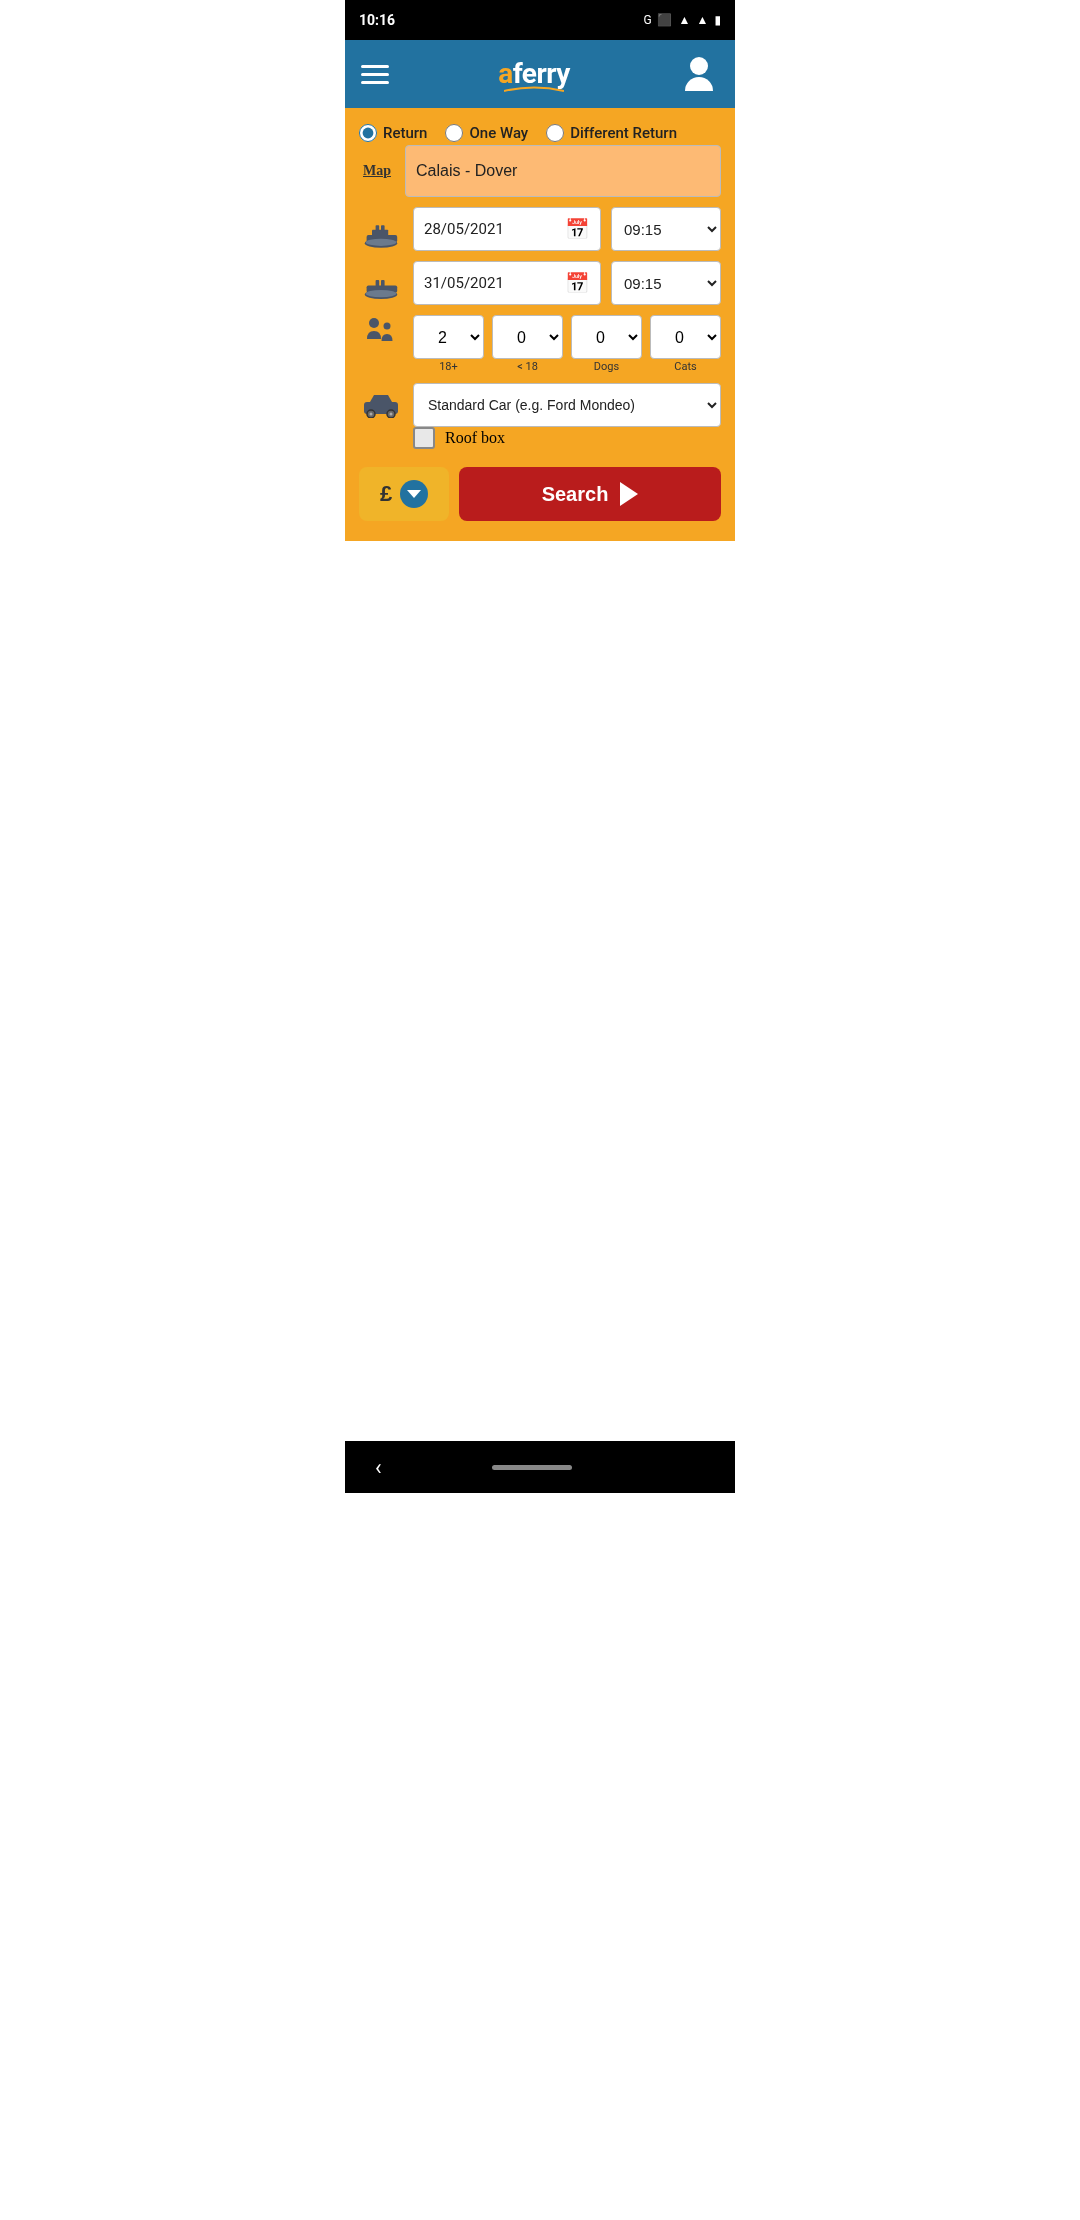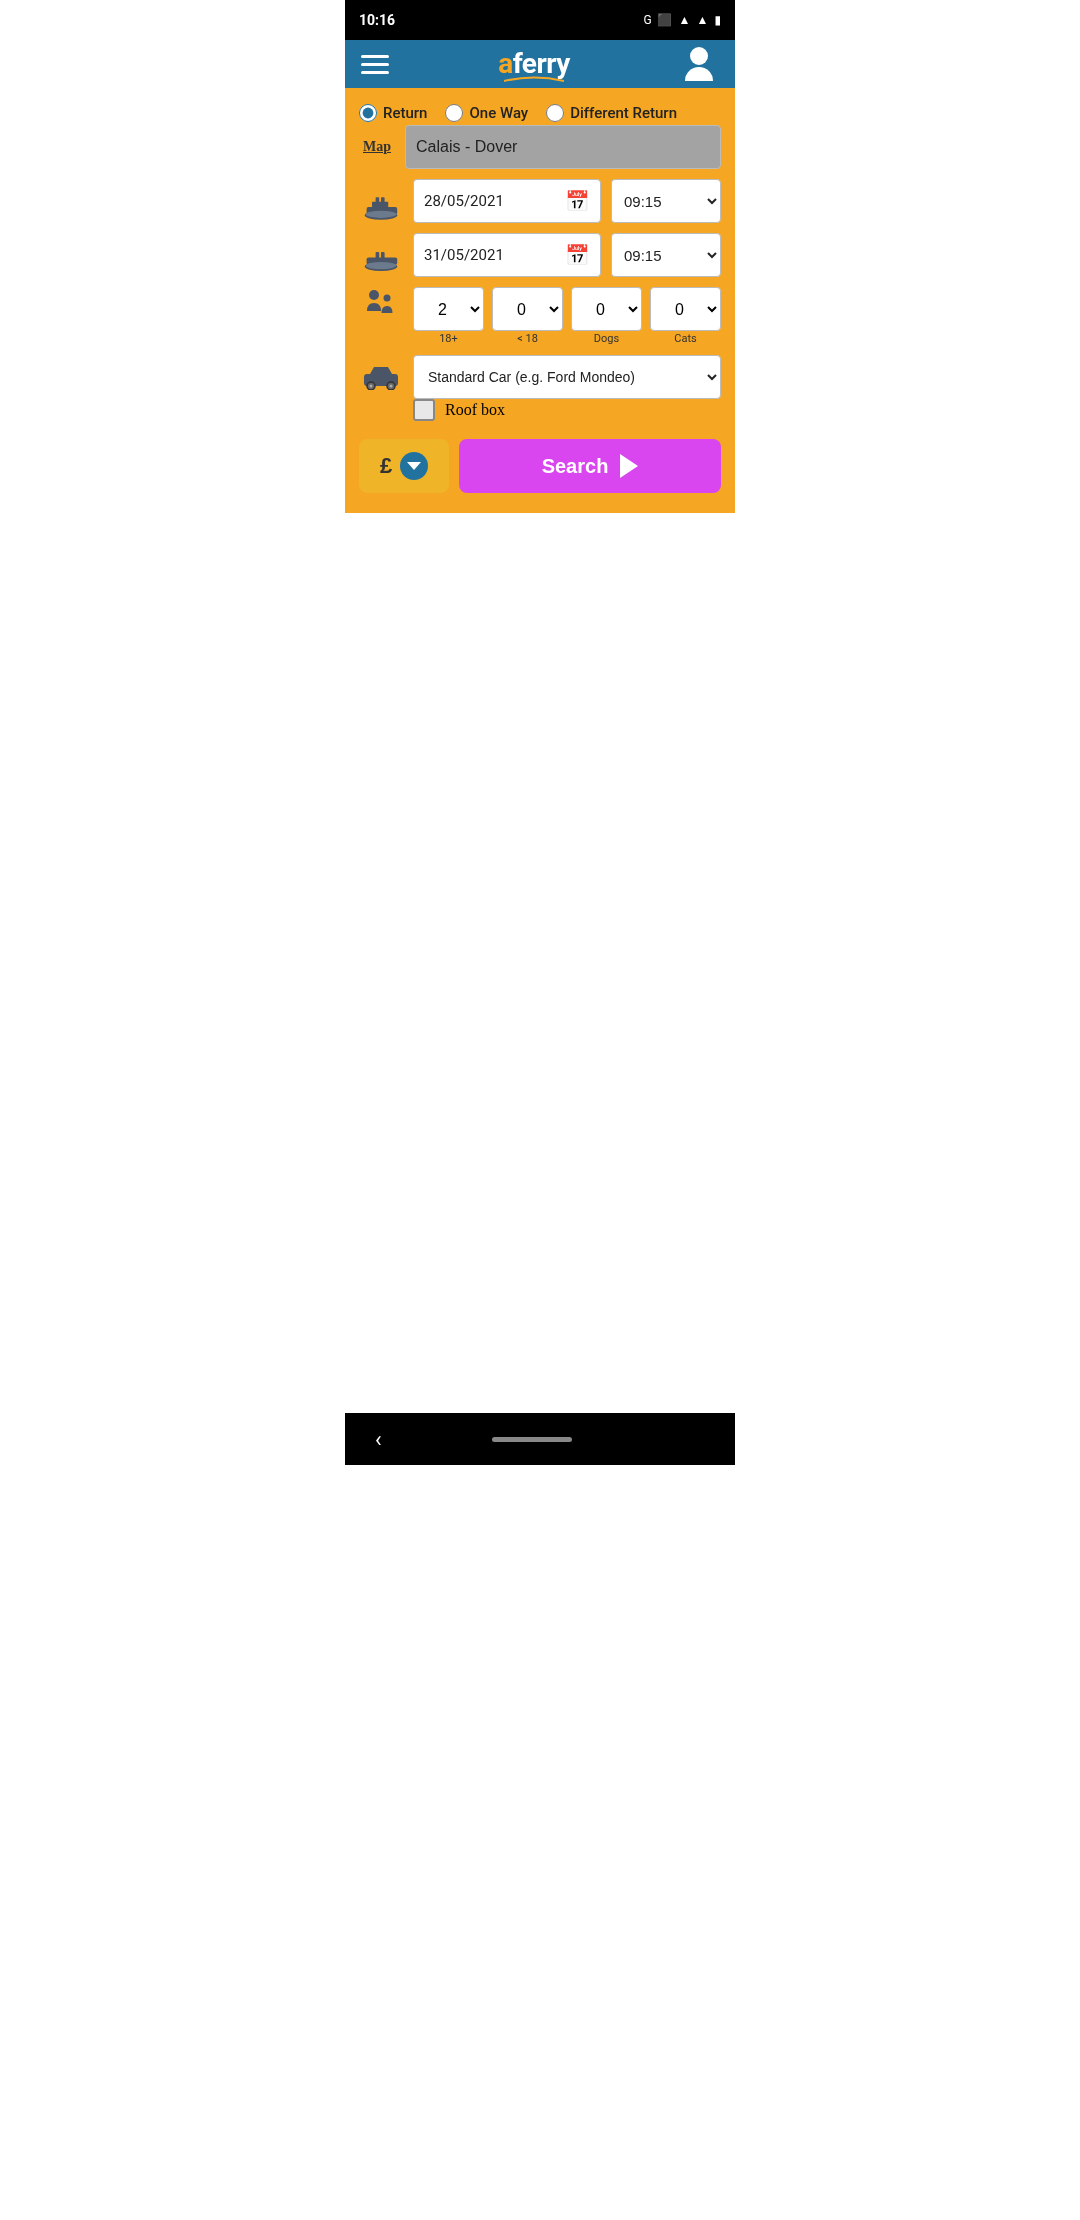--- a/index.html
+++ b/index.html
@@ -26,21 +26,21 @@
     .status-time { font-size: 14px; font-weight: bold; }
     .status-icons { display: flex; align-items: center; gap: 6px; font-size: 12px; }
 
     
     .nav-bar {
       background: #2272a0;
       display: flex;
       align-items: center;
       justify-content: space-between;
       padding: 10px 16px;
-      height: 48px;
+      height: 68px;
     }
     .hamburger-lines {
       display: flex;
       flex-direction: column;
       gap: 5px;
       cursor: pointer;
     }
     .hamburger-lines span {
       display: block;
       width: 28px;
@@ -135,24 +135,24 @@
       font-size: 14px;
       color: #333;
       font-weight: bold;
       text-decoration: underline;
       min-width: 36px;
       text-align: center;
       font-family: Liberation Serif, serif;
     }
     .route-input {
       flex: 1;
-      height: 44px;
+      height: 52px;
       border: 1.5px solid #bbb;
       border-radius: 4px;
-      background: #a3a3a3;
+      background: #fdba74;
       padding: 0 10px;
       font-size: 16px;
       color: #222;
     }
 
     
     .datetime-row {
       display: flex;
       align-items: flex-end;
       gap: 10px;
@@ -332,21 +332,21 @@
       content: '';
       width: 0;
       height: 0;
       border-left: 7px solid transparent;
       border-right: 7px solid transparent;
       border-top: 8px solid #fff;
     }
     .search-btn {
       flex: 1;
       height: 54px;
-      background: #d946ef;
+      background: #b91c1c;
       border: none;
       border-radius: 8px;
       display: flex;
       align-items: center;
       justify-content: center;
       gap: 12px;
       cursor: pointer;
     }
     .search-btn-text {
       color: #fff;

